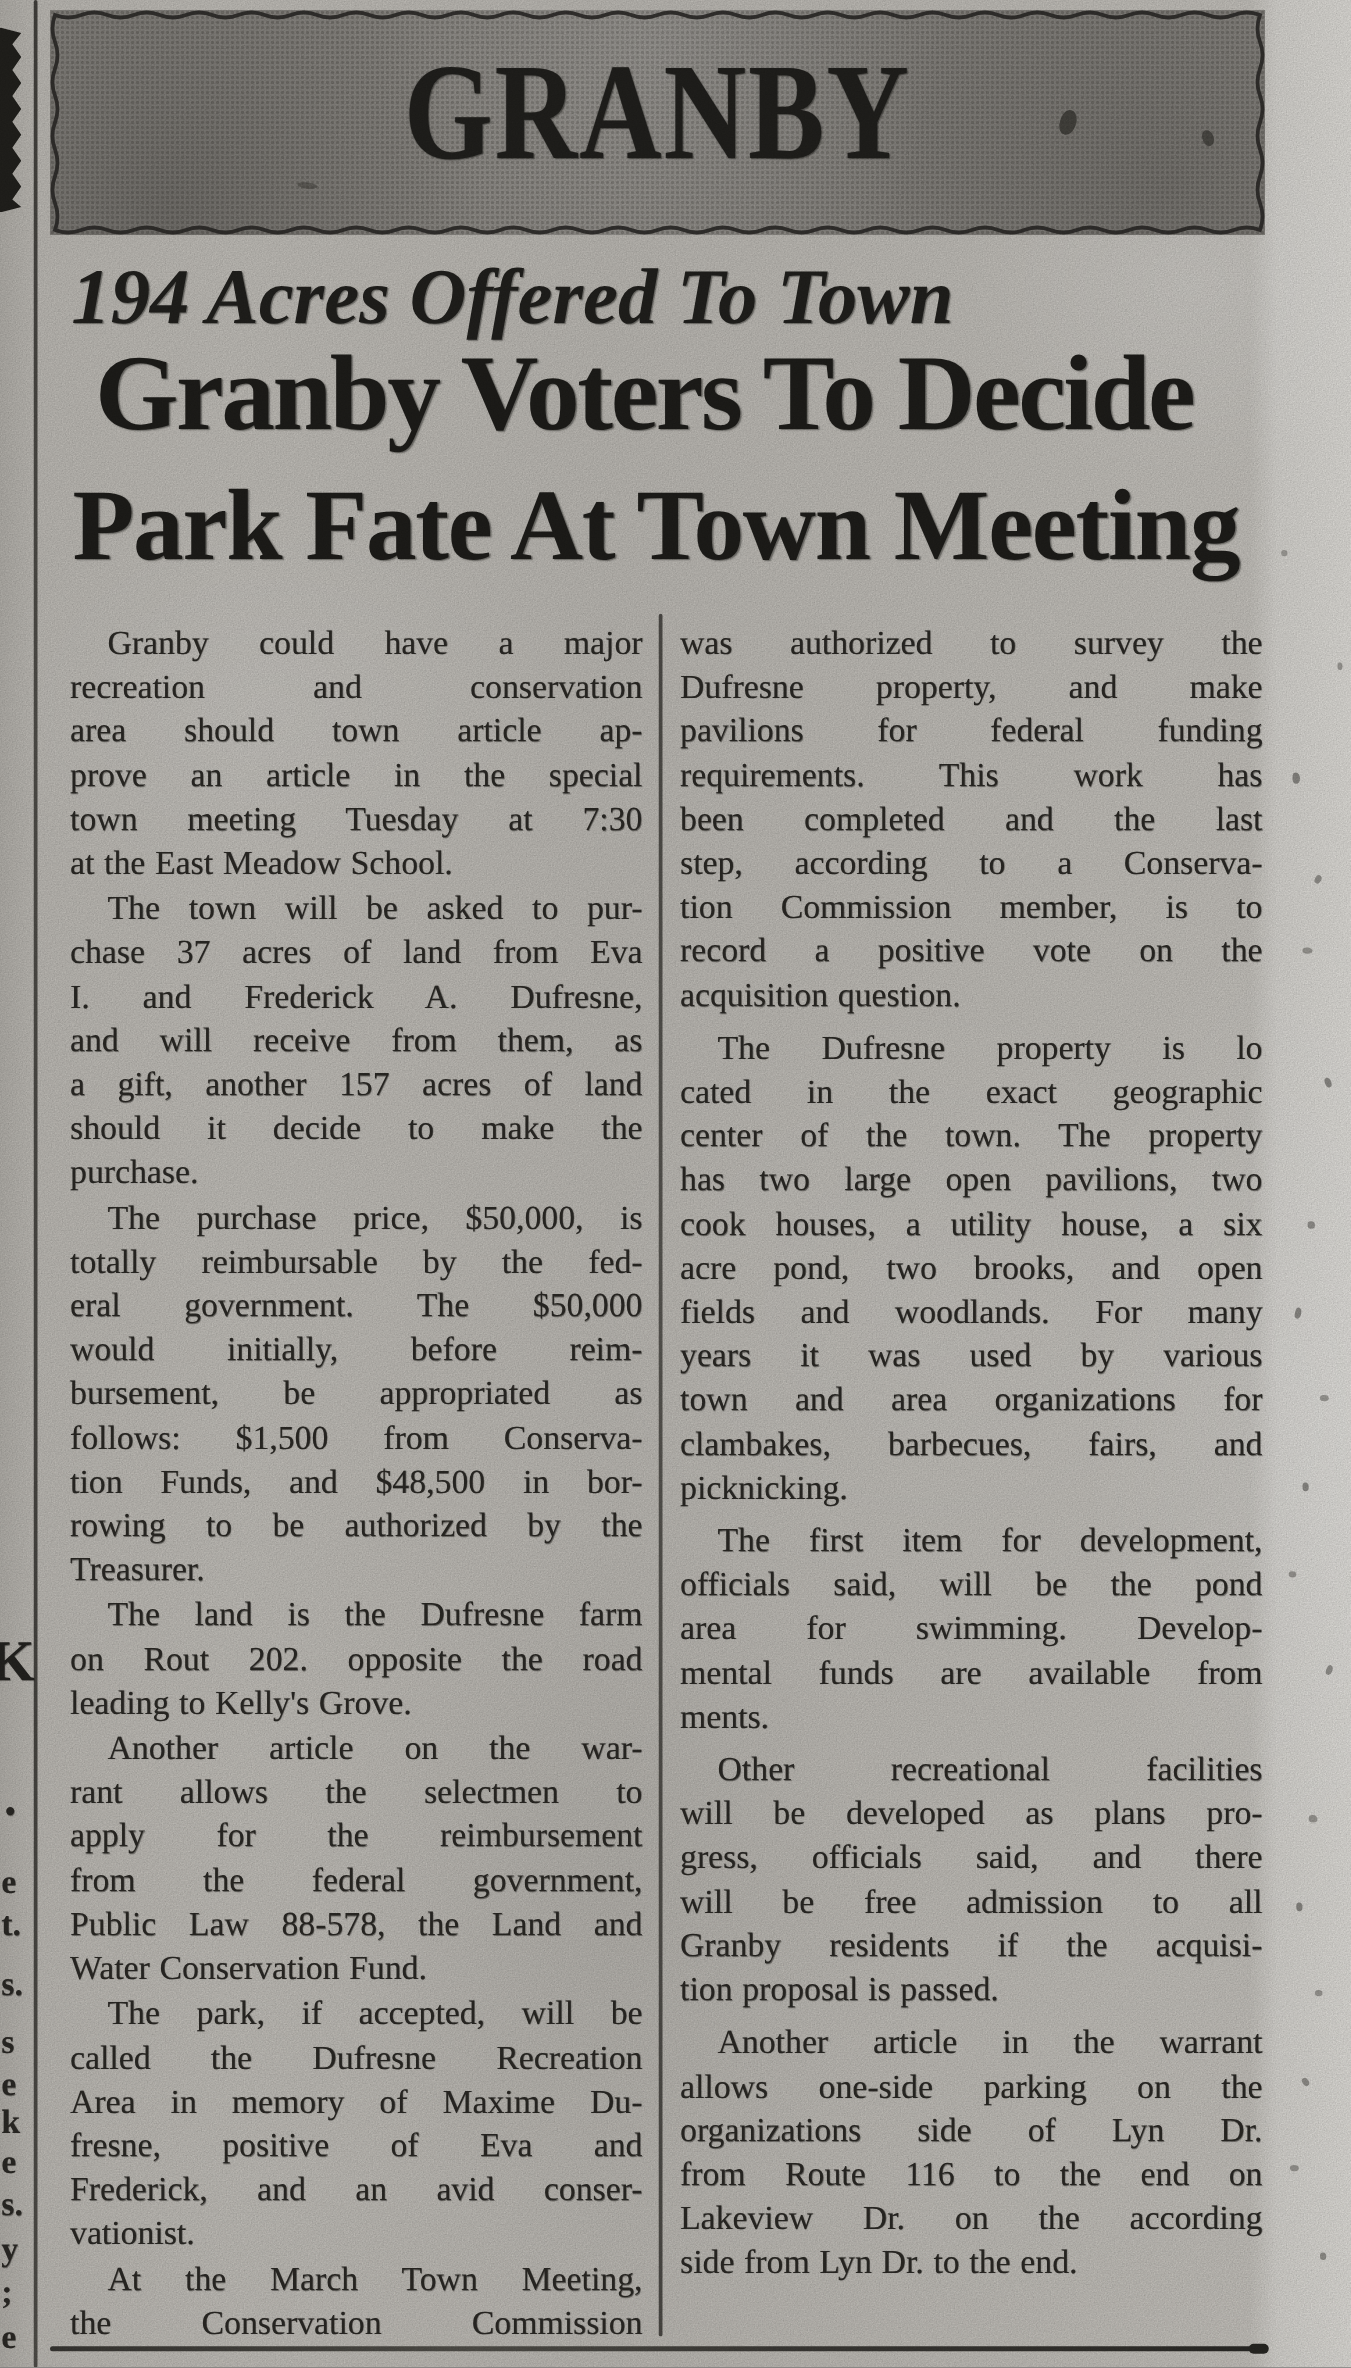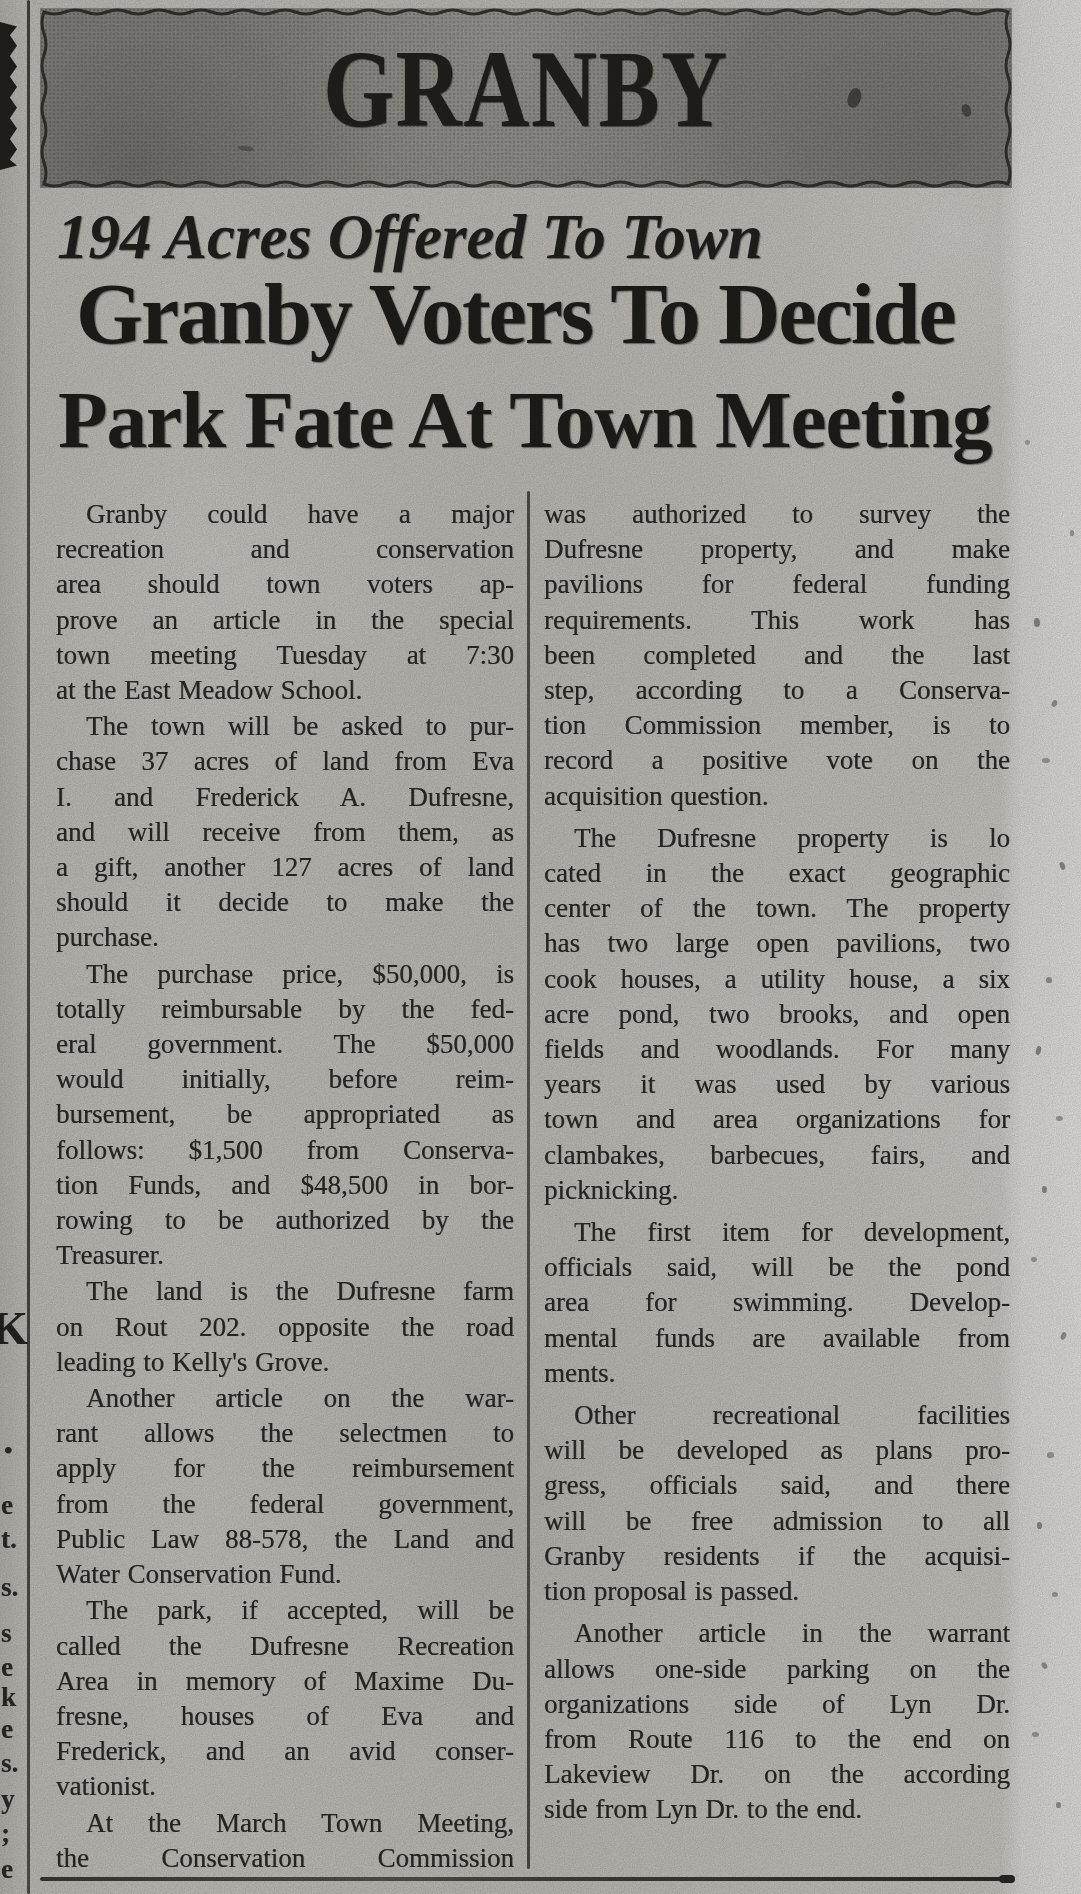--- a/index.html
+++ b/index.html
@@ -109,31 +109,31 @@
 
   <h2 class="kicker">194 Acres Offered To Town</h2>
   <h1 class="headline-l1">Granby Voters To Decide</h1>
   <h1 class="headline-l2">Park Fate At Town Meeting</h1>
 
   <div class="columns">
     <div class="col col1" id="col1">
         <div class="para">
           <div class="line first">Granby could have a major</div>
           <div class="line">recreation and conservation</div>
-          <div class="line">area should town voters ap-</div>
+          <div class="line">area should town article ap-</div>
           <div class="line">prove an article in the special</div>
           <div class="line">town meeting Tuesday at 7:30</div>
           <div class="line last">at the East Meadow School.</div>
         </div>
         <div class="para">
           <div class="line first">The town will be asked to pur-</div>
           <div class="line">chase 37 acres of land from Eva</div>
           <div class="line">I. and Frederick A. Dufresne,</div>
           <div class="line">and will receive from them, as</div>
-          <div class="line">a gift, another 127 acres of land</div>
+          <div class="line">a gift, another 157 acres of land</div>
           <div class="line">should it decide to make the</div>
           <div class="line last">purchase.</div>
         </div>
         <div class="para">
           <div class="line first">The purchase price, $50,000, is</div>
           <div class="line">totally reimbursable by the fed-</div>
           <div class="line">eral government.  The  $50,000</div>
           <div class="line">would initially, before reim-</div>
           <div class="line">bursement, be appropriated as</div>
           <div class="line">follows: $1,500 from Conserva-</div>
@@ -151,21 +151,21 @@
           <div class="line">rant allows the selectmen to</div>
           <div class="line">apply for the reimbursement</div>
           <div class="line">from the federal government,</div>
           <div class="line">Public Law 88-578, the Land and</div>
           <div class="line last">Water Conservation Fund.</div>
         </div>
         <div class="para">
           <div class="line first">The park, if accepted, will be</div>
           <div class="line">called the Dufresne Recreation</div>
           <div class="line">Area in memory of Maxime Du-</div>
-          <div class="line">fresne, houses of Eva and</div>
+          <div class="line">fresne, positive of Eva and</div>
           <div class="line">Frederick, and an avid conser-</div>
           <div class="line last">vationist.</div>
         </div>
         <div class="para">
           <div class="line first">At the March Town Meeting,</div>
           <div class="line">the Conservation Commission</div>
         </div>
       </div>
     <div class="divider"></div>
     <div class="col col2" id="col2">

